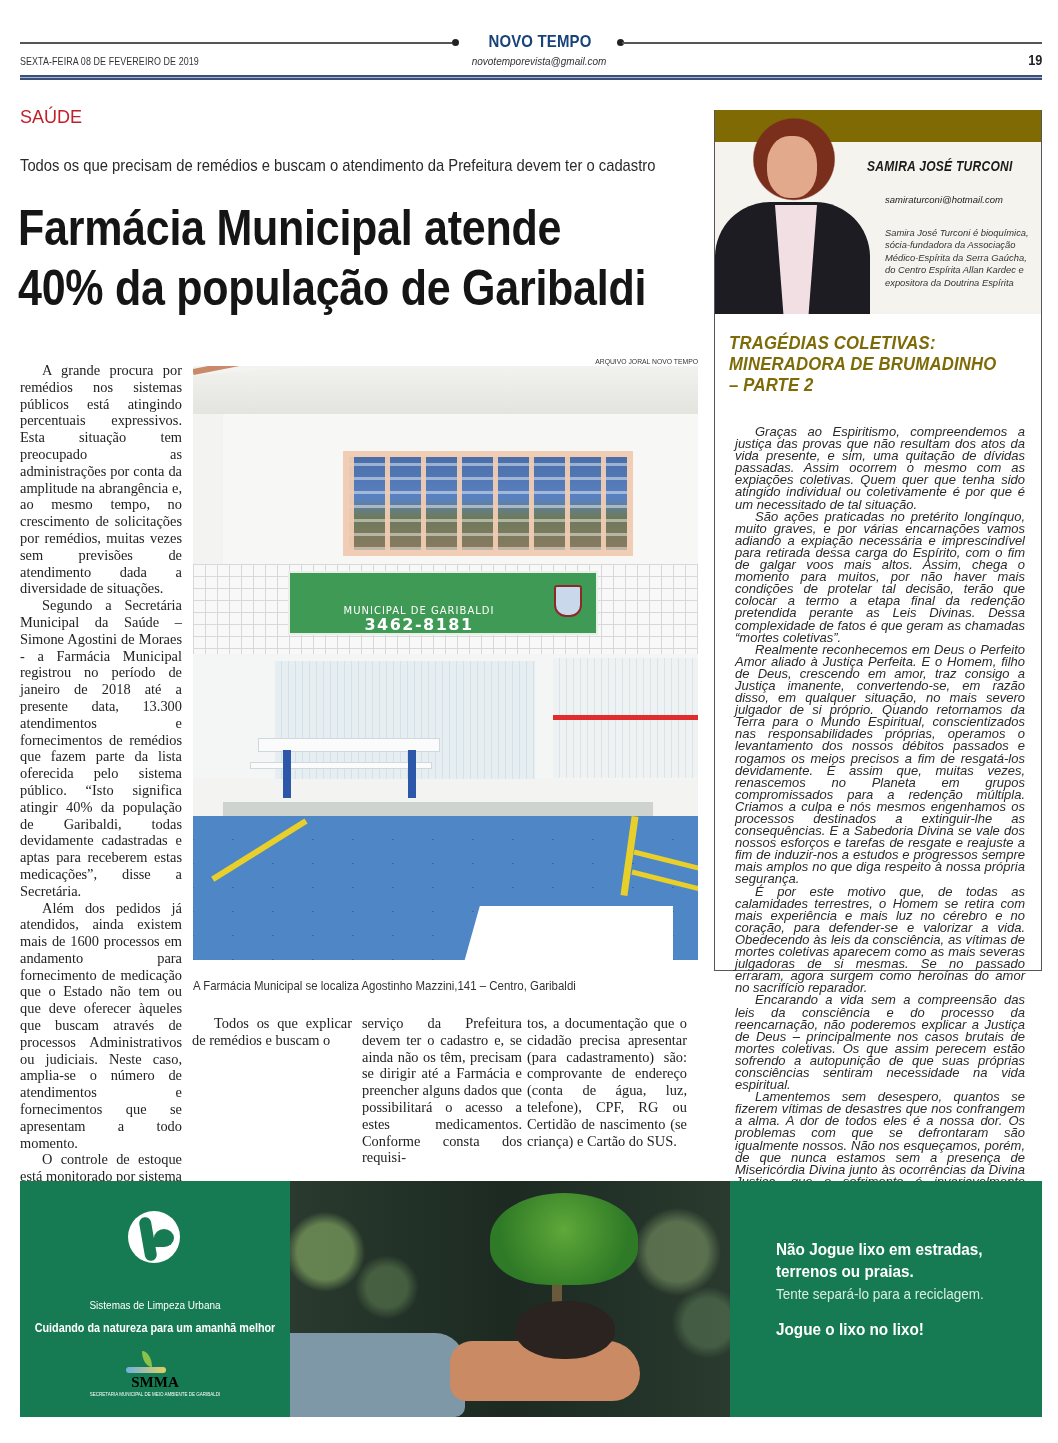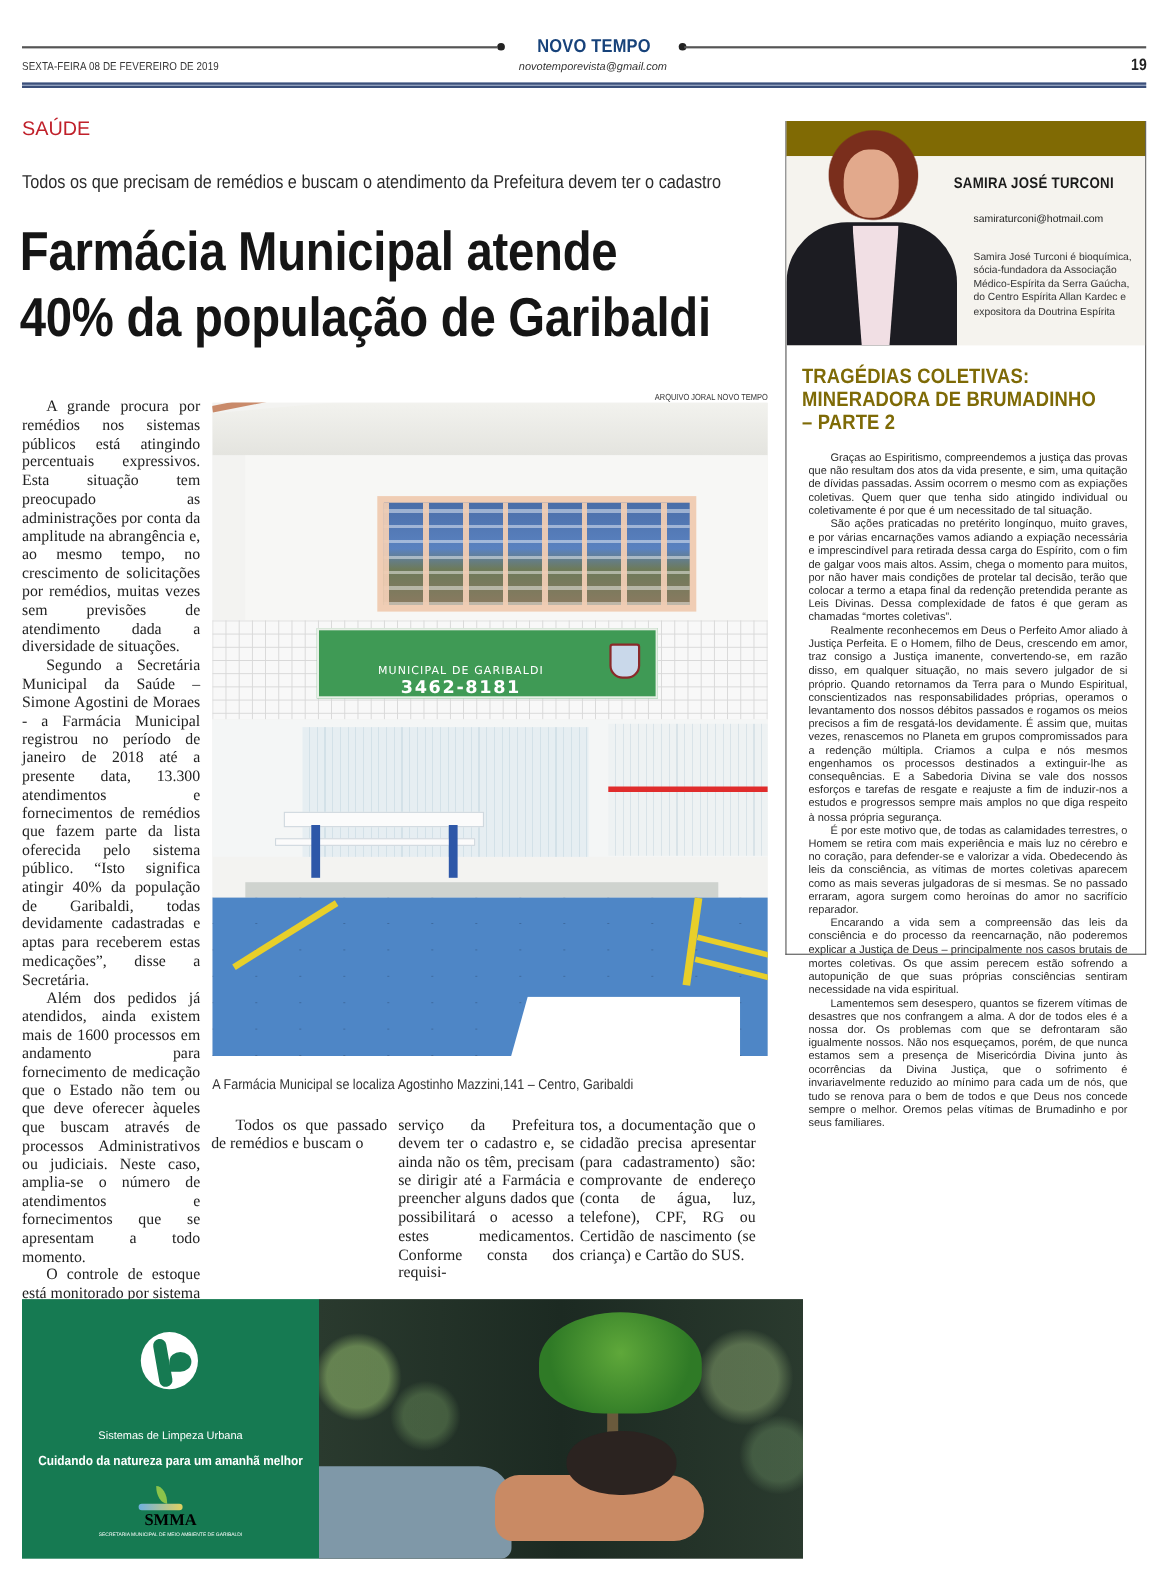--- a/index.html
+++ b/index.html
@@ -62,33 +62,33 @@
       background-image: linear-gradient(30deg, rgba(30,50,80,0.35) 1px, transparent 1px), linear-gradient(-30deg, rgba(30,50,80,0.35) 1px, transparent 1px);
       background-size: 40px 24px; }
   .ph-yl1 { position: absolute; left: 110px; top: 455px; width: 6px; height: 110px; background: #e8cf2a; transform: rotate(58deg); transform-origin: top; }
   .ph-yl2 { position: absolute; left: 433px; top: 450px; width: 7px; height: 80px; background: #e8cf2a; transform: rotate(8deg); }
   .ph-yl3 { position: absolute; left: 440px; top: 492px; width: 70px; height: 5px; background: #e8cf2a; transform: rotate(14deg); }
   .ph-yl4 { position: absolute; left: 438px; top: 512px; width: 70px; height: 5px; background: #e8cf2a; transform: rotate(14deg); }
   .ph-whitecut { position: absolute; left: 270px; top: 540px; width: 210px; height: 60px; background: #fff; clip-path: polygon(8% 0, 100% 0, 100% 100%, 0 100%); }
   .caption { position: absolute; top: 978px; left: 193px; font-size: 13px; color: #333; transform-origin: left; transform: scaleX(0.88); white-space: nowrap; }
 
   
-  .col-box { position: absolute; top: 110px; left: 714px; width: 328px; height: 758px; border: 1px solid #555; border-top: none; box-sizing: border-box; background: #fff; }
+  .col-box { position: absolute; top: 110px; left: 714px; width: 328px; height: 861px; border: 1px solid #555; border-top: none; box-sizing: border-box; background: #fff; font-style: italic; }
   .author-band { position: absolute; top: 0; left: 0; width: 326px; height: 32px; background: #806a04; }
   .author-panel { position: absolute; top: 32px; left: 0; width: 326px; height: 172px; background: #f5f3ee; }
   .author-photo { position: absolute; top: 0px; left: 0; width: 155px; height: 204px; overflow: hidden; }
   .ap-hair { position: absolute; left: 38px; top: 6px; width: 82px; height: 96px; background: radial-gradient(circle at 50% 45%, #7a2e1c 0 60%, transparent 62%); }
   .ap-face { position: absolute; left: 52px; top: 26px; width: 50px; height: 62px; border-radius: 45%; background: #e2a98c; }
   .ap-body { position: absolute; left: 0; top: 92px; width: 155px; height: 112px; background: #1c1c22; border-radius: 55px 55px 0 0; }
   .ap-blouse { position: absolute; left: 60px; top: 95px; width: 42px; height: 109px; background: #f1dfe4; clip-path: polygon(0 0, 100% 0, 80% 100%, 20% 100%); }
   .author-name { position: absolute; top: 48px; left: 152px; font-size: 14px; font-weight: bold; color: #1a1a1a; transform-origin: left; transform: scaleX(0.86); white-space: nowrap; letter-spacing: 0.3px; }
   .author-email { position: absolute; top: 84px; left: 170px; font-size: 9.5px; color: #222; }
   .author-bio { position: absolute; top: 117px; left: 170px; width: 150px; font-size: 9.4px; line-height: 12.4px; color: #333; }
   .column-title { position: absolute; top: 222px; left: 14px; width: 310px; font-size: 19px; line-height: 21px; font-weight: bold; color: #7e6a06; transform-origin: left top; transform: scaleX(0.88); letter-spacing: 0.2px; }
-  .column-body { position: absolute; top: 301px; left: 20px; width: 290px; font-family: "Liberation Sans", sans-serif; font-size: 10px; line-height: 12.1px; color: #2a2a2a; text-align: justify; hyphens: auto; }
+  .column-body { position: absolute; top: 316px; left: 20px; width: 290px; font-family: "Liberation Sans", sans-serif; font-size: 13px; line-height: 12.1px; color: #2a2a2a; text-align: justify; hyphens: auto; }
   .column-body p { margin: 0; text-indent: 20px; }
 
   
   .ad { position: absolute; top: 1181px; left: 20px; width: 1022px; height: 236px; }
   .ad-left { position: absolute; left: 0; top: 0; width: 270px; height: 236px; background: #167a52; }
   .ad-logo { position: absolute; left: 108px; top: 30px; width: 52px; height: 52px; border-radius: 50%; background: #fff; overflow: hidden; }
   .ad-logo .cut1 { position: absolute; left: 14px; top: 6px; width: 12px; height: 44px; background: #167a52; border-radius: 8px; transform: rotate(-10deg); }
   .ad-logo .cut2 { position: absolute; left: 26px; top: 18px; width: 20px; height: 18px; background: #167a52; border-radius: 50% 50% 50% 0; }
   .ad-brand { position: absolute; left: 0; top: 80px; width: 270px; text-align: center; font-family: "Liberation Serif", serif; font-size: 33px; color: #fff; letter-spacing: 0.5px; }
   .ad-brand-sub { position: absolute; left: 0; top: 119px; width: 270px; text-align: center; font-size: 10px; color: #fff; }
@@ -169,21 +169,21 @@
     <div class="ph-ground"></div>
     <div class="ph-yl1"></div>
     <div class="ph-yl2"></div>
     <div class="ph-yl3"></div>
     <div class="ph-yl4"></div>
     <div class="ph-whitecut"></div>
   </figure>
   <div class="caption">A Farmácia Municipal se localiza Agostinho Mazzini,141 – Centro, Garibaldi</div>
 
   <div class="serif col-b">
-    <p>Todos os que passado de remédios e buscam o</p>
+    <p>Todos os que explicar de remédios e buscam o</p>
   </div>
   <div class="serif col-c">
     <p>serviço da Prefeitura devem ter o cadastro e, se ainda não os têm, precisam se dirigir até a Farmácia e preencher alguns dados que possibilitará o acesso a estes medicamentos. Conforme consta dos requisi-</p>
   </div>
   <div class="serif col-d">
     <p>tos, a documentação que o cidadão precisa apresentar (para cadastramento) são: comprovante de endereço (conta de água, luz, telefone), CPF, RG ou Certidão de nascimento (se criança) e Cartão do SUS.</p>
   </div>
 </article>
 
 <aside class="col-box">
@@ -222,13 +222,18 @@
     <div class="ad-smma">SMMA</div>
     <div class="ad-smma-sub">SECRETARIA MUNICIPAL DE MEIO AMBIENTE DE GARIBALDI</div>
   </div>
   <div class="ad-photo">
     <div class="ad-sleeve"></div>
     <div class="ad-hand"></div>
     <div class="ad-trunk"></div>
     <div class="ad-soil"></div>
     <div class="ad-tree"></div>
   </div>
+  <div class="ad-right">
+    <div class="ad-r1">Não Jogue lixo em estradas, terrenos ou praias.</div>
+    <div class="ad-r2">Tente separá-lo para a reciclagem.</div>
+    <div class="ad-r3">Jogue o lixo no lixo!</div>
+  </div>
 </section>
 
 </body></html>

